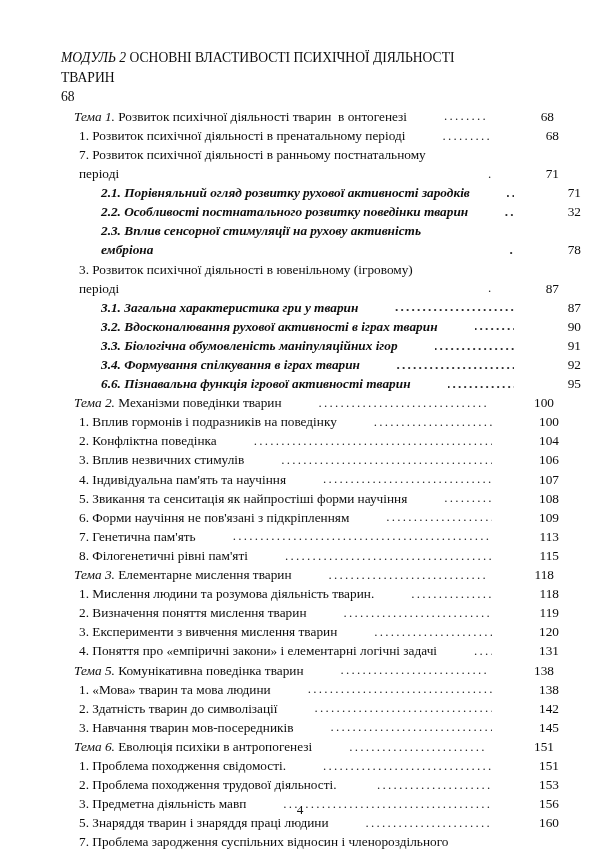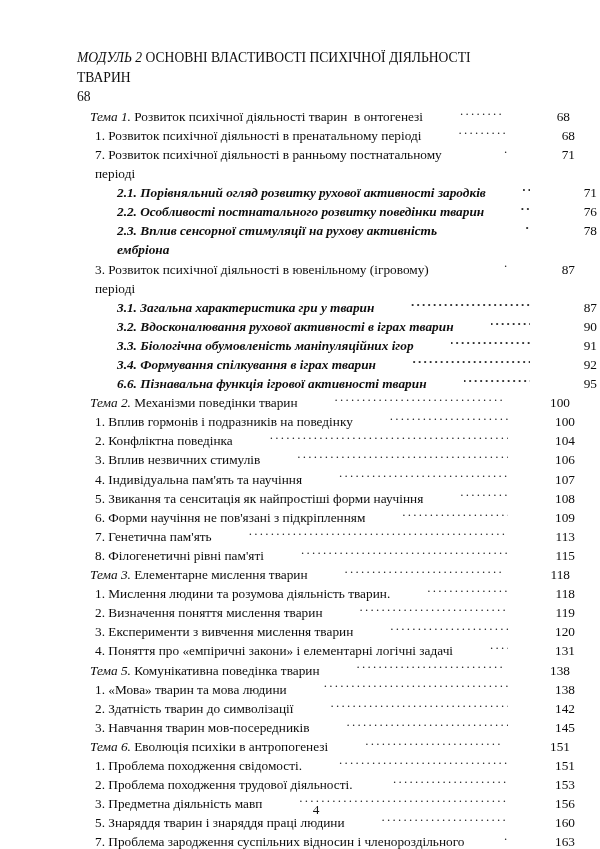--- a/index.html
+++ b/index.html
@@ -12,38 +12,38 @@
     width: 600px;
     height: 849px;
     position: relative;
     font-family: "Liberation Serif", "DejaVu Serif", serif;
     color: #0d0d0d;
     overflow: hidden;
   }
 
   .page {
     position: absolute;
-    left: 16px;
+    left: 0;
     top: 0;
     width: 492px;
     height: 849px;
     padding-left: 16px;
   }
 
   .toc {
     position: absolute;
     left: 61px;
     top: 48px;
     width: 480px;
   }
 
   
   .entry {
     display: flex;
-    align-items: flex-start;
+    align-items: flex-end;
     width: 100%;
     font-size: 13.3px;
     line-height: 19.1px;
     white-space: pre;
     gap: 36px;
   }
   .entry .label {
     flex: 0 1 auto;
     white-space: pre-wrap;
   }
@@ -138,21 +138,21 @@
         <span class="leader"></span>
         <span class="pageno">68</span>
       </span>
     </div>
 
     <div id="entries-host">
         <div class="entry lvl-theme"><span class="label"><span class="theme-num">Тема 1.</span><span> Розвиток психічної діяльності тварин  в онтогенезі</span></span><span class="leader"></span><span class="pageno">68</span></div>
         <div class="entry lvl-item"><span class="label"><span>1. Розвиток психічної діяльності в пренатальному періоді</span></span><span class="leader"></span><span class="pageno">68</span></div>
         <div class="entry lvl-item"><span class="label"><span>7. Розвиток психічної діяльності в ранньому постнатальному періоді</span></span><span class="leader"></span><span class="pageno">71</span></div>
         <div class="entry lvl-sub"><span class="label"><span>2.1. Порівняльний огляд розвитку рухової активності зародків</span></span><span class="leader"></span><span class="pageno">71</span></div>
-        <div class="entry lvl-sub"><span class="label"><span>2.2. Особливості постнатального розвитку поведінки тварин</span></span><span class="leader"></span><span class="pageno">76</span></div>
+        <div class="entry lvl-sub"><span class="label"><span>2.2. Особливості постнатального розвитку поведінки тварин</span></span><span class="leader"></span><span class="pageno">32</span></div>
         <div class="entry lvl-sub"><span class="label"><span>2.3. Вплив сенсорної стимуляції на рухову активність ембріона</span></span><span class="leader"></span><span class="pageno">78</span></div>
         <div class="entry lvl-item"><span class="label"><span>3. Розвиток психічної діяльності в ювенільному (ігровому) періоді</span></span><span class="leader"></span><span class="pageno">87</span></div>
         <div class="entry lvl-sub"><span class="label"><span>3.1. Загальна характеристика гри у тварин</span></span><span class="leader"></span><span class="pageno">87</span></div>
         <div class="entry lvl-sub"><span class="label"><span>3.2. Вдосконалювання рухової активності в іграх тварин</span></span><span class="leader"></span><span class="pageno">90</span></div>
         <div class="entry lvl-sub"><span class="label"><span>3.3. Біологічна обумовленість маніпуляційних ігор</span></span><span class="leader"></span><span class="pageno">91</span></div>
         <div class="entry lvl-sub"><span class="label"><span>3.4. Формування спілкування в іграх тварин</span></span><span class="leader"></span><span class="pageno">92</span></div>
         <div class="entry lvl-sub"><span class="label"><span>6.6. Пізнавальна функція ігрової активності тварин</span></span><span class="leader"></span><span class="pageno">95</span></div>
         <div class="entry lvl-theme"><span class="label"><span class="theme-num">Тема 2.</span><span> Механізми поведінки тварин</span></span><span class="leader"></span><span class="pageno">100</span></div>
         <div class="entry lvl-item"><span class="label"><span>1. Вплив гормонів і подразників на поведінку</span></span><span class="leader"></span><span class="pageno">100</span></div>
         <div class="entry lvl-item"><span class="label"><span>2. Конфліктна поведінка</span></span><span class="leader"></span><span class="pageno">104</span></div>

